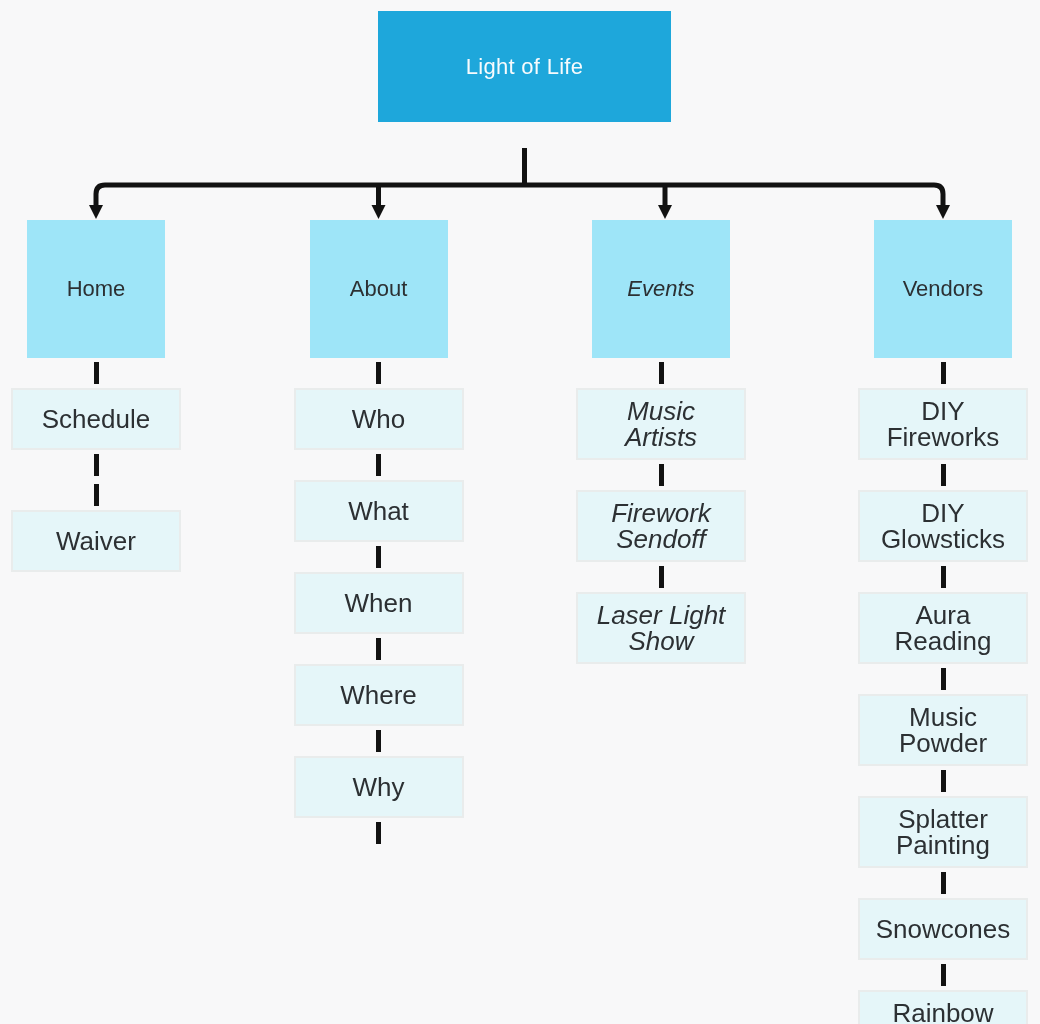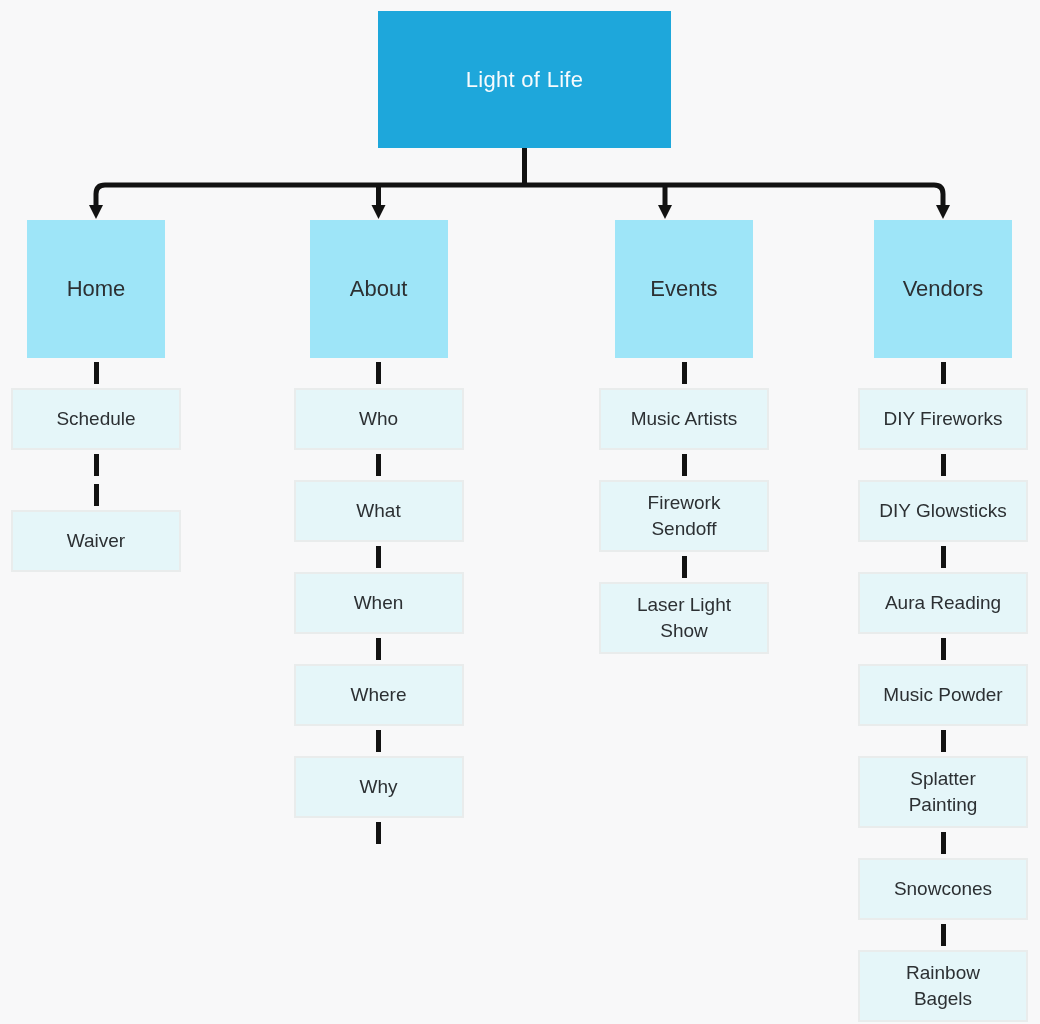--- a/index.html
+++ b/index.html
@@ -21,21 +21,21 @@
   .canvas {
     position: relative;
     width: 1040px;
     height: 1024px;
     background: var(--bg);
     overflow: hidden;
   }
   .root-node {
     position: absolute;
     left: 378px; top: 11px;
-    width: 293px; height: 137px;
+    width: 293px; height: 111px;
     background: var(--root-fill);
     color: var(--root-text);
     display: flex; align-items: center; justify-content: center;
     font-size: 22px;
     letter-spacing: 0.3px;
   }
   .connector-svg {
     position: absolute;
     left: 0; top: 0;
     width: 1040px; height: 240px;
@@ -43,43 +43,43 @@
   .column {
     position: absolute;
     top: 220px;
     width: 170px;
     display: flex;
     flex-direction: column;
     align-items: center;
   }
   .column.c0 { left: 11px; }
   .column.c1 { left: 293.5px; }
-  .column.c2 { left: 599px; }
+  .column.c2 { left: 576px; font-style: italic; }
   .column.c3 { left: 858px; }
   .branch-node {
     width: 138px; height: 138px;
     background: var(--branch-fill);
     color: var(--node-text);
     display: flex; align-items: center; justify-content: center;
     font-size: 22px;
     text-align: center;
     flex: none;
   }
   .child-node {
     width: 170px;
     min-height: 62px;
     background: var(--child-fill);
     border: 2px solid var(--child-border);
     color: var(--node-text);
     display: flex; align-items: center; justify-content: center;
-    font-size: 19px;
+    font-size: 26px;
     line-height: 26px;
     text-align: center;
     white-space: pre-line;
-    padding: 8px 4px;
+    padding: 8px 12px;
     flex: none;
   }
   .stub {
     width: 5px; height: 22px;
     margin: 4px auto;
     background: var(--line);
     flex: none;
   }
 </style>
 </head>

